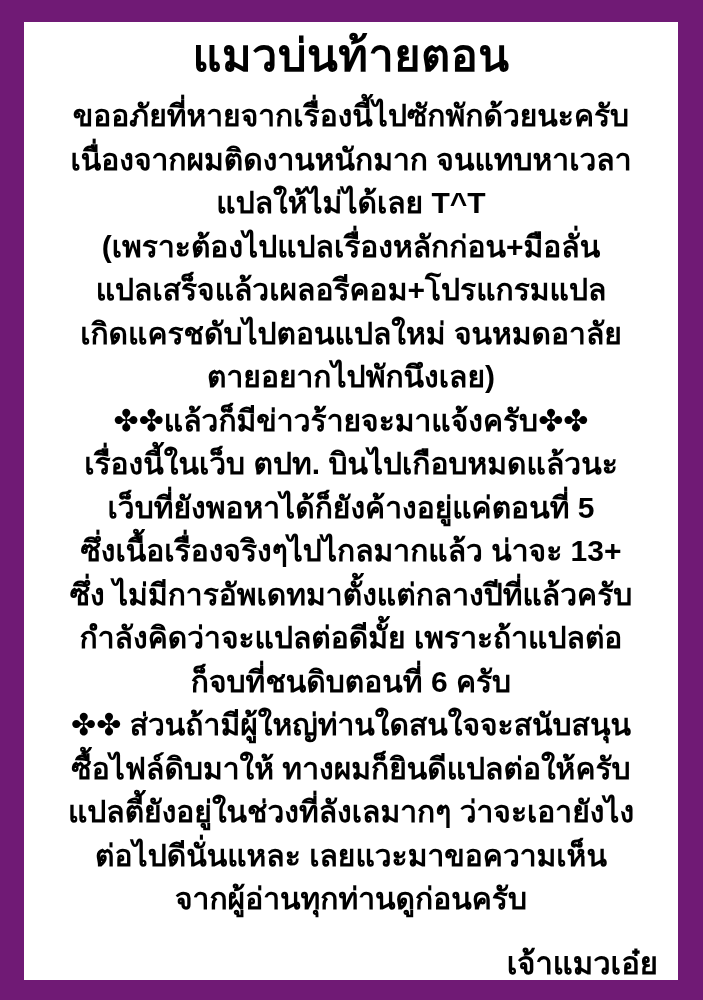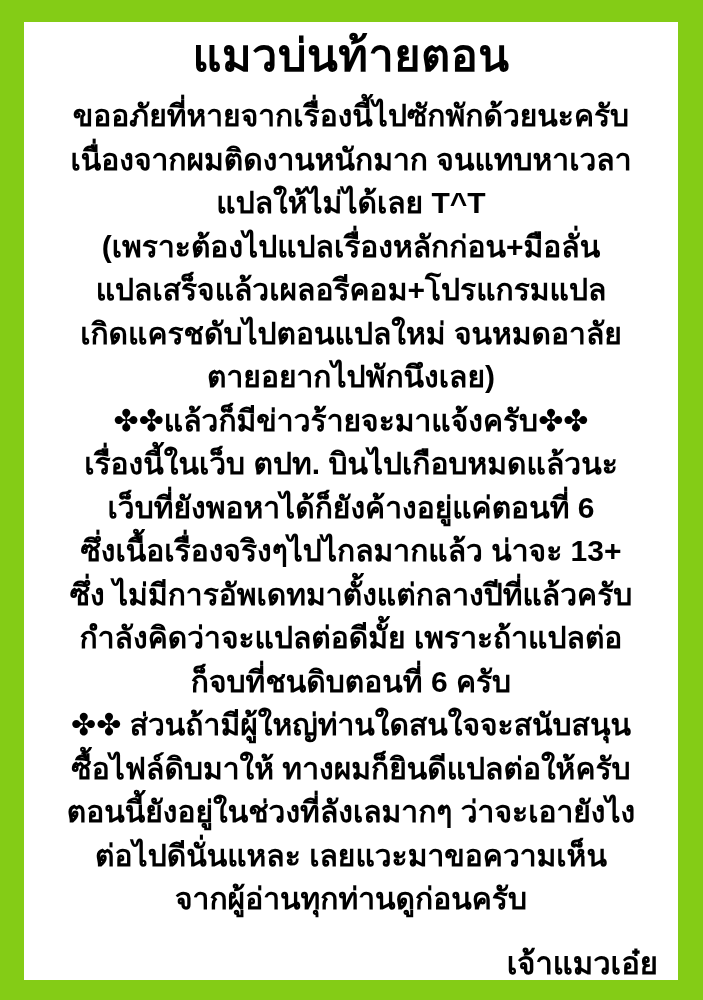--- a/index.html
+++ b/index.html
@@ -7,21 +7,21 @@
       padding: 0;
       width: 703px;
       height: 1000px;
       background: #000000;
       overflow: hidden;
     }
     .page {
       position: relative;
       width: 703px;
       height: 1000px;
-      background: #84cc16;
+      background: #701a75;
       font-family: "Liberation Sans", "DejaVu Sans", sans-serif;
     }
     .panel {
       position: absolute;
       left: 24px;
       top: 22px;
       width: 654px;
       height: 958px;
       background: #ffffff;
       color: #000000;
@@ -64,26 +64,26 @@
     <div class="body-lines">
       <p class="line">ขออภัยที่หายจากเรื่องนี้ไปซักพักด้วยนะครับ</p>
       <p class="line">เนื่องจากผมติดงานหนักมาก จนแทบหาเวลา</p>
       <p class="line">แปลให้ไม่ได้เลย T^T</p>
       <p class="line">(เพราะต้องไปแปลเรื่องหลักก่อน+มือลั่น</p>
       <p class="line">แปลเสร็จแล้วเผลอรีคอม+โปรแกรมแปล</p>
       <p class="line">เกิดแครชดับไปตอนแปลใหม่ จนหมดอาลัย</p>
       <p class="line">ตายอยากไปพักนึงเลย)</p>
       <p class="line">✤✤แล้วก็มีข่าวร้ายจะมาแจ้งครับ✤✤</p>
       <p class="line">เรื่องนี้ในเว็บ ตปท. บินไปเกือบหมดแล้วนะ</p>
-      <p class="line">เว็บที่ยังพอหาได้ก็ยังค้างอยู่แค่ตอนที่ 6</p>
+      <p class="line">เว็บที่ยังพอหาได้ก็ยังค้างอยู่แค่ตอนที่ 5</p>
       <p class="line">ซึ่งเนื้อเรื่องจริงๆไปไกลมากแล้ว น่าจะ 13+</p>
       <p class="line">ซึ่ง ไม่มีการอัพเดทมาตั้งแต่กลางปีที่แล้วครับ</p>
       <p class="line">กำลังคิดว่าจะแปลต่อดีมั้ย เพราะถ้าแปลต่อ</p>
       <p class="line">ก็จบที่ชนดิบตอนที่ 6 ครับ</p>
       <p class="line">✤✤ ส่วนถ้ามีผู้ใหญ่ท่านใดสนใจจะสนับสนุน</p>
       <p class="line">ซื้อไฟล์ดิบมาให้ ทางผมก็ยินดีแปลต่อให้ครับ</p>
-      <p class="line">ตอนนี้ยังอยู่ในช่วงที่ลังเลมากๆ ว่าจะเอายังไง</p>
+      <p class="line">แปลตี้ยังอยู่ในช่วงที่ลังเลมากๆ ว่าจะเอายังไง</p>
       <p class="line">ต่อไปดีนั่นแหละ เลยแวะมาขอความเห็น</p>
       <p class="line">จากผู้อ่านทุกท่านดูก่อนครับ</p>
     </div>
     <div class="signature">เจ้าแมวเอ๋ย</div>
   </div>
 </div>
 
 </body></html>

